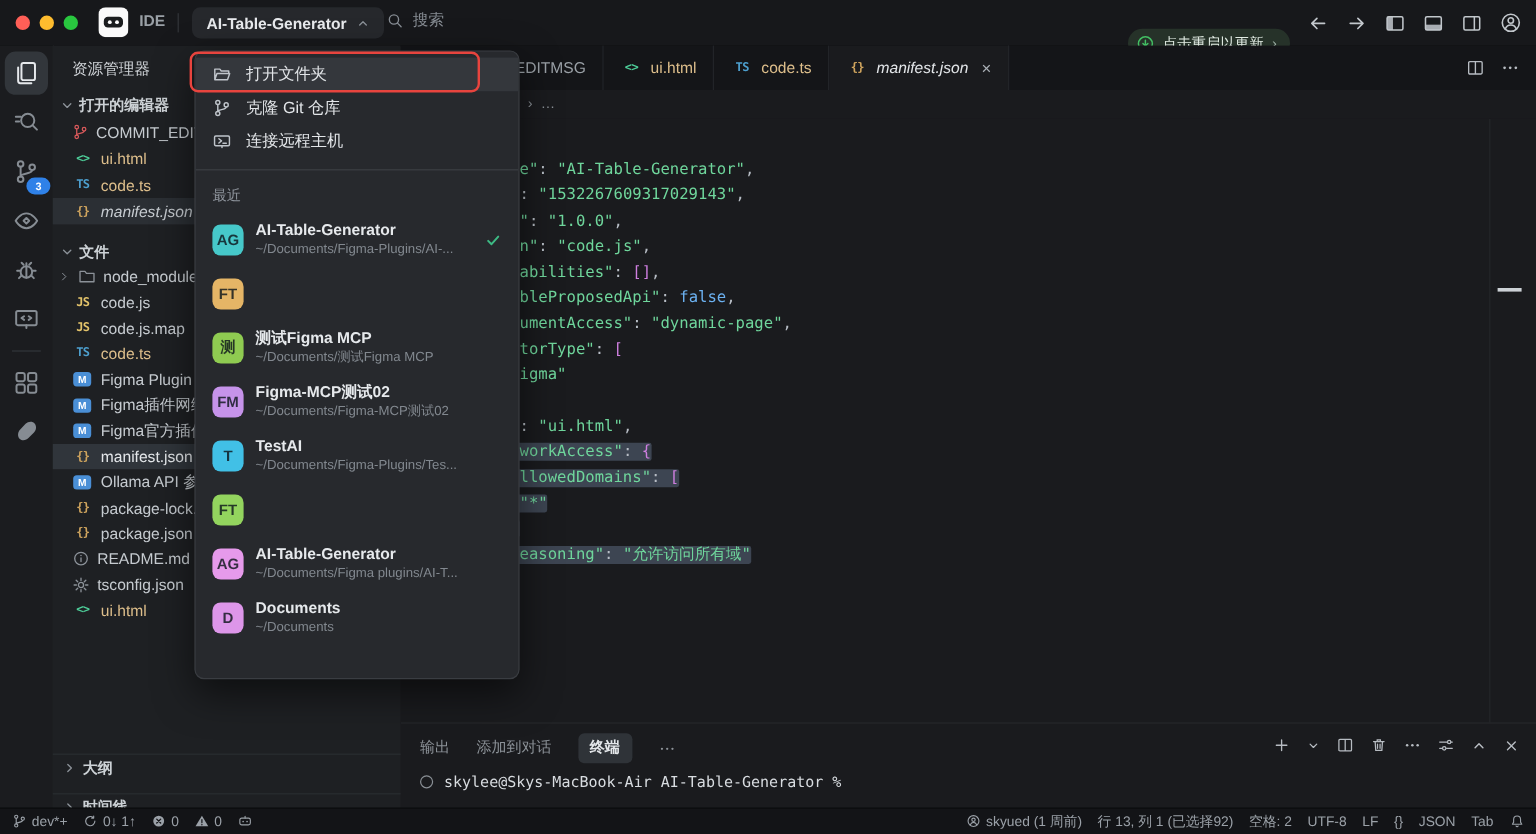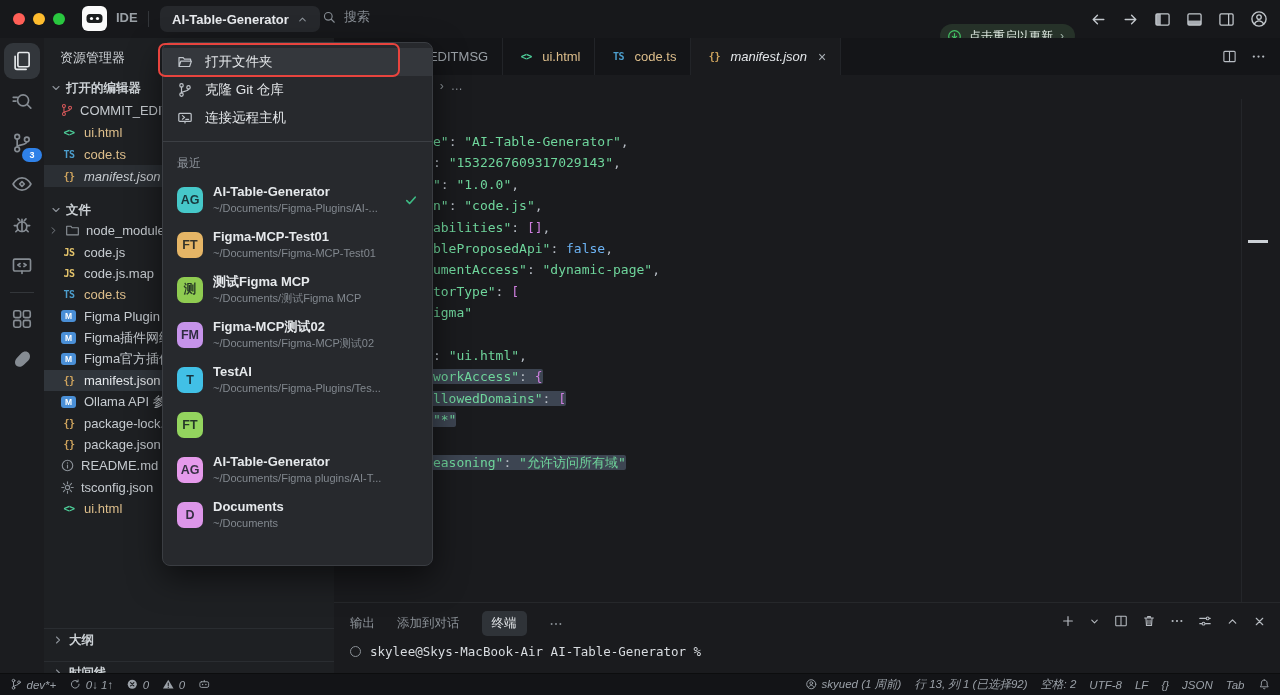--- a/index.html
+++ b/index.html
@@ -74,29 +74,29 @@
   .scroll-dash{position:absolute;right:12px;top:141px;width:20px;height:3px;background:#ccd1d6;}
   .inline-toolbar{position:absolute;left:430px;top:326px;height:28px;background:#2f3237;border:1px solid #474a50;
       border-radius:6px;display:flex;align-items:center;gap:10px;padding:0 10px;z-index:10;font-size:12.5px;
       box-shadow:0 3px 10px rgba(0,0,0,.4);}
   .inline-toolbar .act{color:#e0e4e7;font-weight:700;}
   .inline-toolbar .kbd{color:#8a9096;}
   .inline-toolbar .ic{color:#9aa0a6;}
   
   .panel{position:absolute;left:334px;right:0;bottom:21px;height:71px;background:#1a1b1e;border-top:1px solid #26282b;}
   .panel-tabs{position:absolute;left:16px;top:8px;display:flex;align-items:center;gap:22px;font-size:12.5px;color:#8c9298;}
-  .panel-tab.active{background:#2f3338;color:#e4e7ea;border-radius:5px;padding:4px 10px;font-weight:400;}
+  .panel-tab.active{background:#2f3338;color:#e4e7ea;border-radius:5px;padding:4px 10px;font-weight:700;}
   .panel-actions{position:absolute;right:14px;top:11px;display:flex;align-items:center;gap:14px;color:#b7bcc2;}
   .term-line{position:absolute;left:16px;top:41px;display:flex;align-items:center;gap:9px;
       font-family:"DejaVu Sans Mono","Liberation Mono",monospace;font-size:12.5px;color:#d8dce0;}
   .term-ring{width:9px;height:9px;border:1.2px solid #8a9096;border-radius:50%;flex:none;}
   
   .statusbar{position:absolute;left:0;right:0;bottom:0;height:21px;background:#131417;border-top:1px solid #0c0d0e;
       display:flex;align-items:center;padding:0 10px;gap:14px;font-size:11.5px;color:#9ba1a8;}
-  .sb-item{display:flex;align-items:center;gap:4px;white-space:nowrap;font-style:italic;}
+  .sb-item{display:flex;align-items:center;gap:4px;white-space:nowrap;}
   .sb-spacer{margin-left:auto;}
   
   .menu{position:absolute;left:162px;top:42px;width:271px;height:524px;background:#27292d;border:1px solid #3a3d42;
       border-radius:8px;box-shadow:0 12px 32px rgba(0,0,0,.55);z-index:40;overflow:hidden;box-sizing:border-box;}
   .menu-actions{padding:5px 0;}
   .menu-action{height:28px;display:flex;align-items:center;gap:12px;padding:0 14px;font-size:13.5px;color:#e2e5e8;}
   .menu-action .ic{color:#bfc4ca;}
   .menu-action.hl{background:#34373c;}
   .menu-div{height:1px;background:#3c3f44;margin:4px 0;}
   .menu-recent-label{font-size:12px;color:#8f959d;padding:9px 14px 5px;}
@@ -665,24 +665,20 @@
             <span class="mi-path">~/Documents/Figma-Plugins/AI-...</span>
           </div>
           <span class="ic mi-check">
             <svg width="14" height="14" viewBox="0 0 16 16" fill="none" stroke="currentColor" stroke-width="1.2" stroke-linecap="round" stroke-linejoin="round">
               <path d="M3.2 8.8 6.4 12 12.8 4.8" stroke-width="1.9"></path>
             </svg>
           </span>
         </div>
         <div class="menu-item">
           <span class="badge" style="background: rgb(229, 181, 102);">FT</span>
-          <div class="mi-text">
-            <span class="mi-name">Figma-MCP-Test01</span>
-            <span class="mi-path">~/Documents/Figma-MCP-Test01</span>
-          </div>
         </div>
         <div class="menu-item">
           <span class="badge" style="background: rgb(143, 203, 81);">测</span>
           <div class="mi-text">
             <span class="mi-name">测试Figma MCP</span>
             <span class="mi-path">~/Documents/测试Figma MCP</span>
           </div>
         </div>
         <div class="menu-item">
           <span class="badge" style="background: rgb(198, 147, 234);">FM</span>

